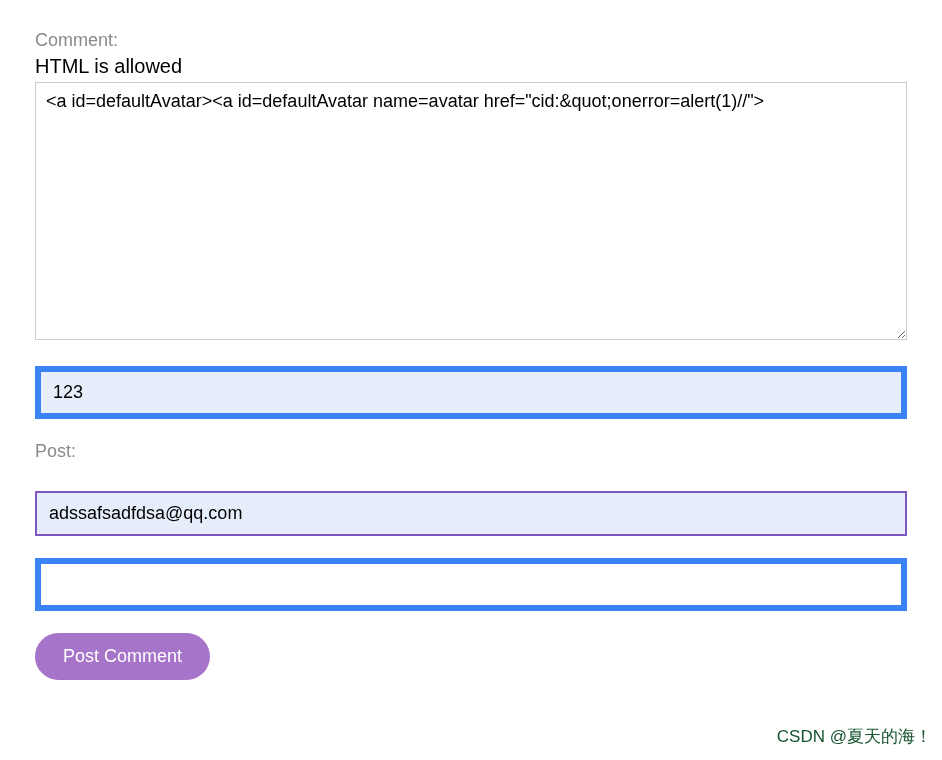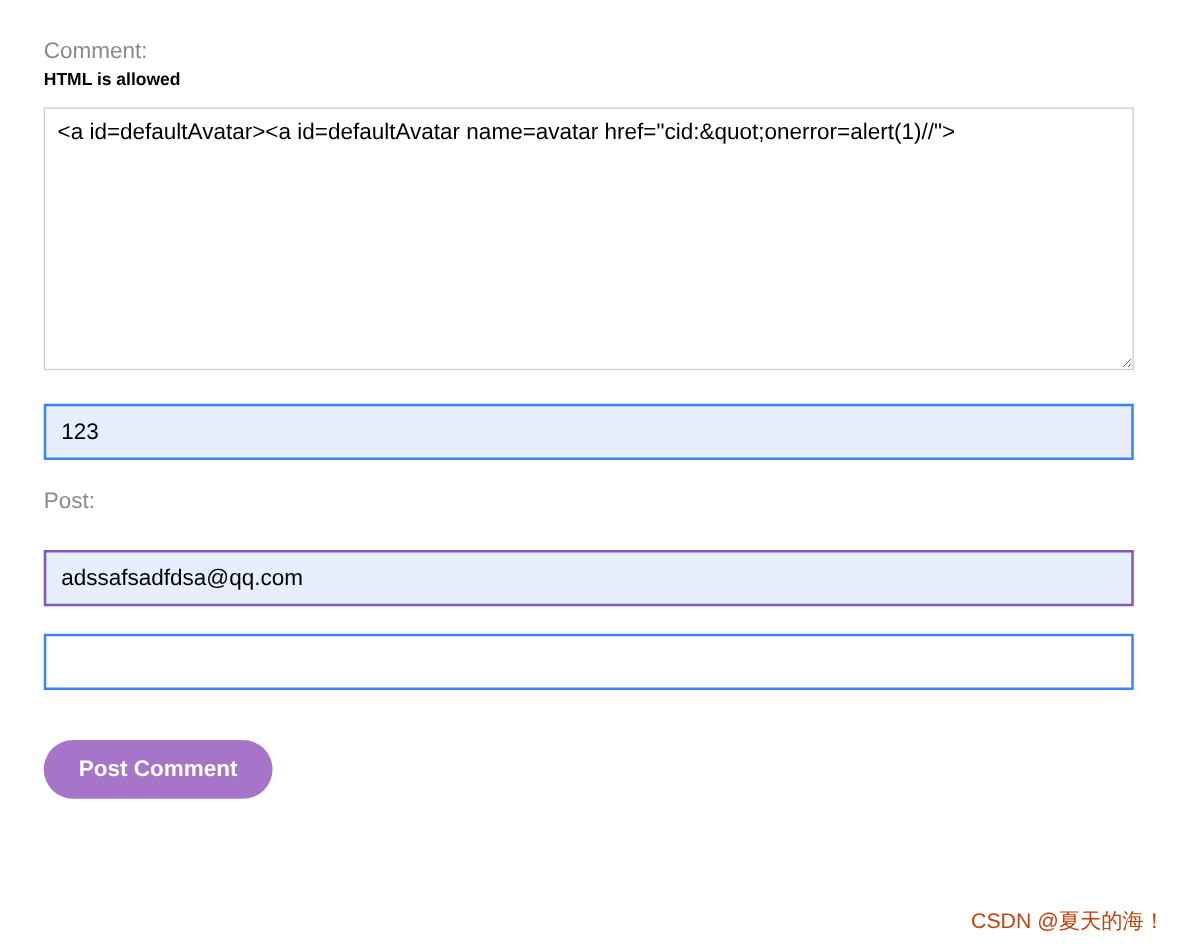--- a/index.html
+++ b/index.html
@@ -17,70 +17,68 @@
       margin-bottom: 22px;
     }
     .label {
       color: #8a8a8a;
       font-size: 18px;
       display: block;
       margin-bottom: 4px;
     }
     .sub-label {
       color: #000000;
-      font-size: 14px;
+      font-size: 20px;
       display: block;
-      margin-bottom: 15px;
-      font-weight: bold;
+      margin-bottom: 4px;
     }
     textarea {
       width: 100%;
-      height: 210px;
+      height: 258px;
       padding: 8px 10px;
       font-family: Arial, Helvetica, sans-serif;
       font-size: 18px;
       color: #000000;
       border: 1px solid #cccccc;
       resize: both;
       outline: none;
     }
     input[type="text"] {
       width: 100%;
       padding: 10px 12px;
       font-family: Arial, Helvetica, sans-serif;
       font-size: 18px;
       color: #000000;
-      border: 2px solid #3b82f6;
+      border: 6px solid #3b82f6;
       background: #ffffff;
       outline: none;
     }
     input.filled {
       background: #e7eefb;
     }
     input.focused {
       background: #e7eefb;
       border: 2px solid #7e57c2;
       margin-top: 25px;
     }
     .submit-btn {
       background: #a674c9;
       color: #ffffff;
       font-size: 18px;
-      font-weight: bold;
+      font-weight: normal;
       border: none;
       padding: 13px 28px;
       border-radius: 30px;
       cursor: pointer;
-      margin-top: 18px;
     }
     .watermark {
       position: fixed;
       bottom: 12px;
       right: 10px;
-      color: #c2410c;
+      color: #14532d;
       font-size: 17px;
       pointer-events: none;
     }
   </style>
 </head>
 <body>
 
 
 
 <div class="form-group">

